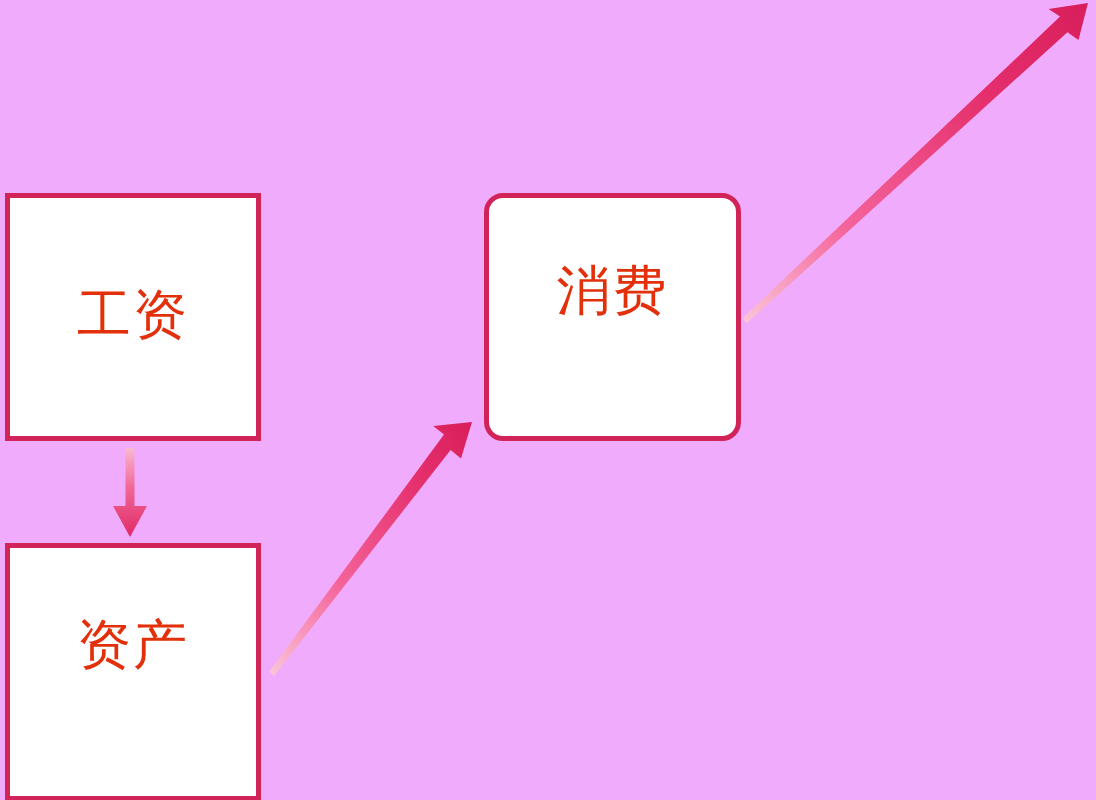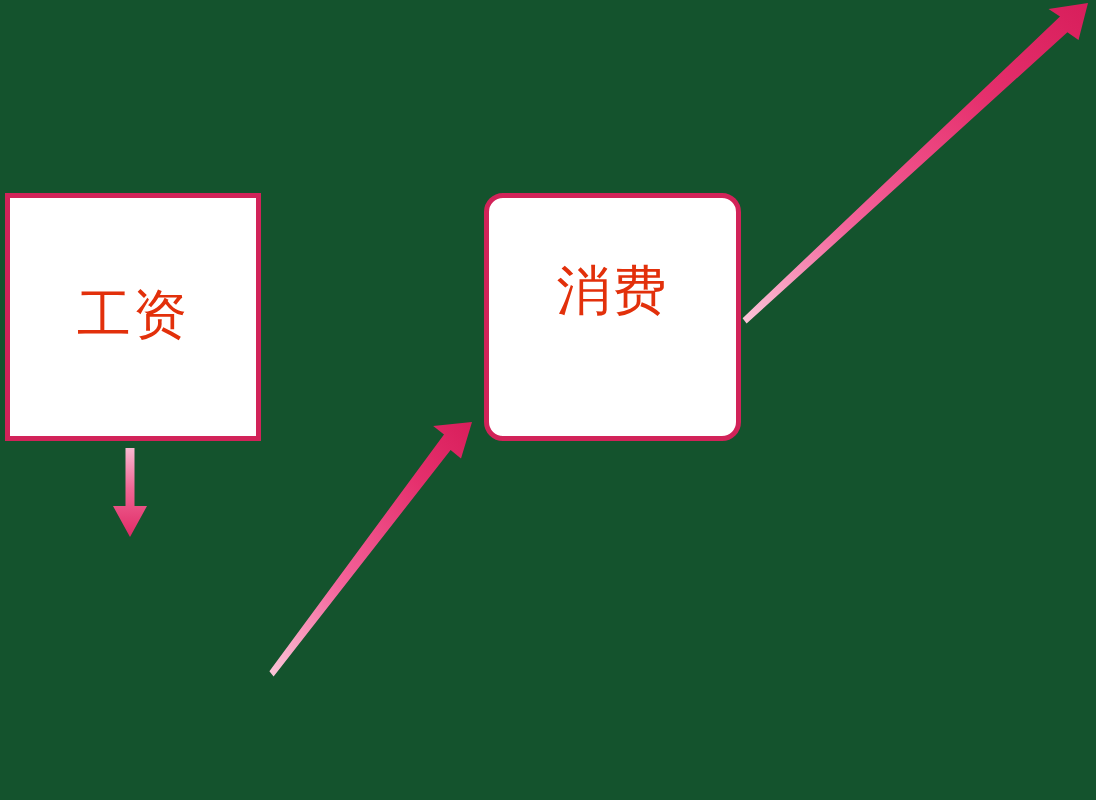--- a/index.html
+++ b/index.html
@@ -7,21 +7,21 @@
     padding: 0;
     background: #ffffff;
   }
   body {
     font-family: "Liberation Serif", "DejaVu Serif", serif;
   }
   #canvas {
     position: relative;
     width: 1096px;
     height: 800px;
-    background: #14532d;
+    background: #f0abfc;
     overflow: hidden;
   }
   .node-box {
     position: absolute;
     box-sizing: border-box;
     background: #ffffff;
     display: flex;
     flex-direction: column;
     align-items: center;
     justify-content: center;
@@ -117,18 +117,21 @@
                L 1078.5 40.0
                L 1067.4 32.2
                Z" fill="url(#gradDiag2)"></path>
     </g>
   </svg>
 
   <div class="node-box" id="box-wages" style="border: 5px solid #d22359;">
     <div class="node-label">工资</div>
   </div>
 
+  <div class="node-box" id="box-assets" style="border: 5px solid #d22359;">
+    <div class="node-label">资产</div>
+  </div>
 
   <div class="node-box" id="box-consumption-debt" style="border: 5px solid #d22359;">
     <div class="node-label line-1">消费</div>
   </div>
 
 </div>
 
 </body></html>

